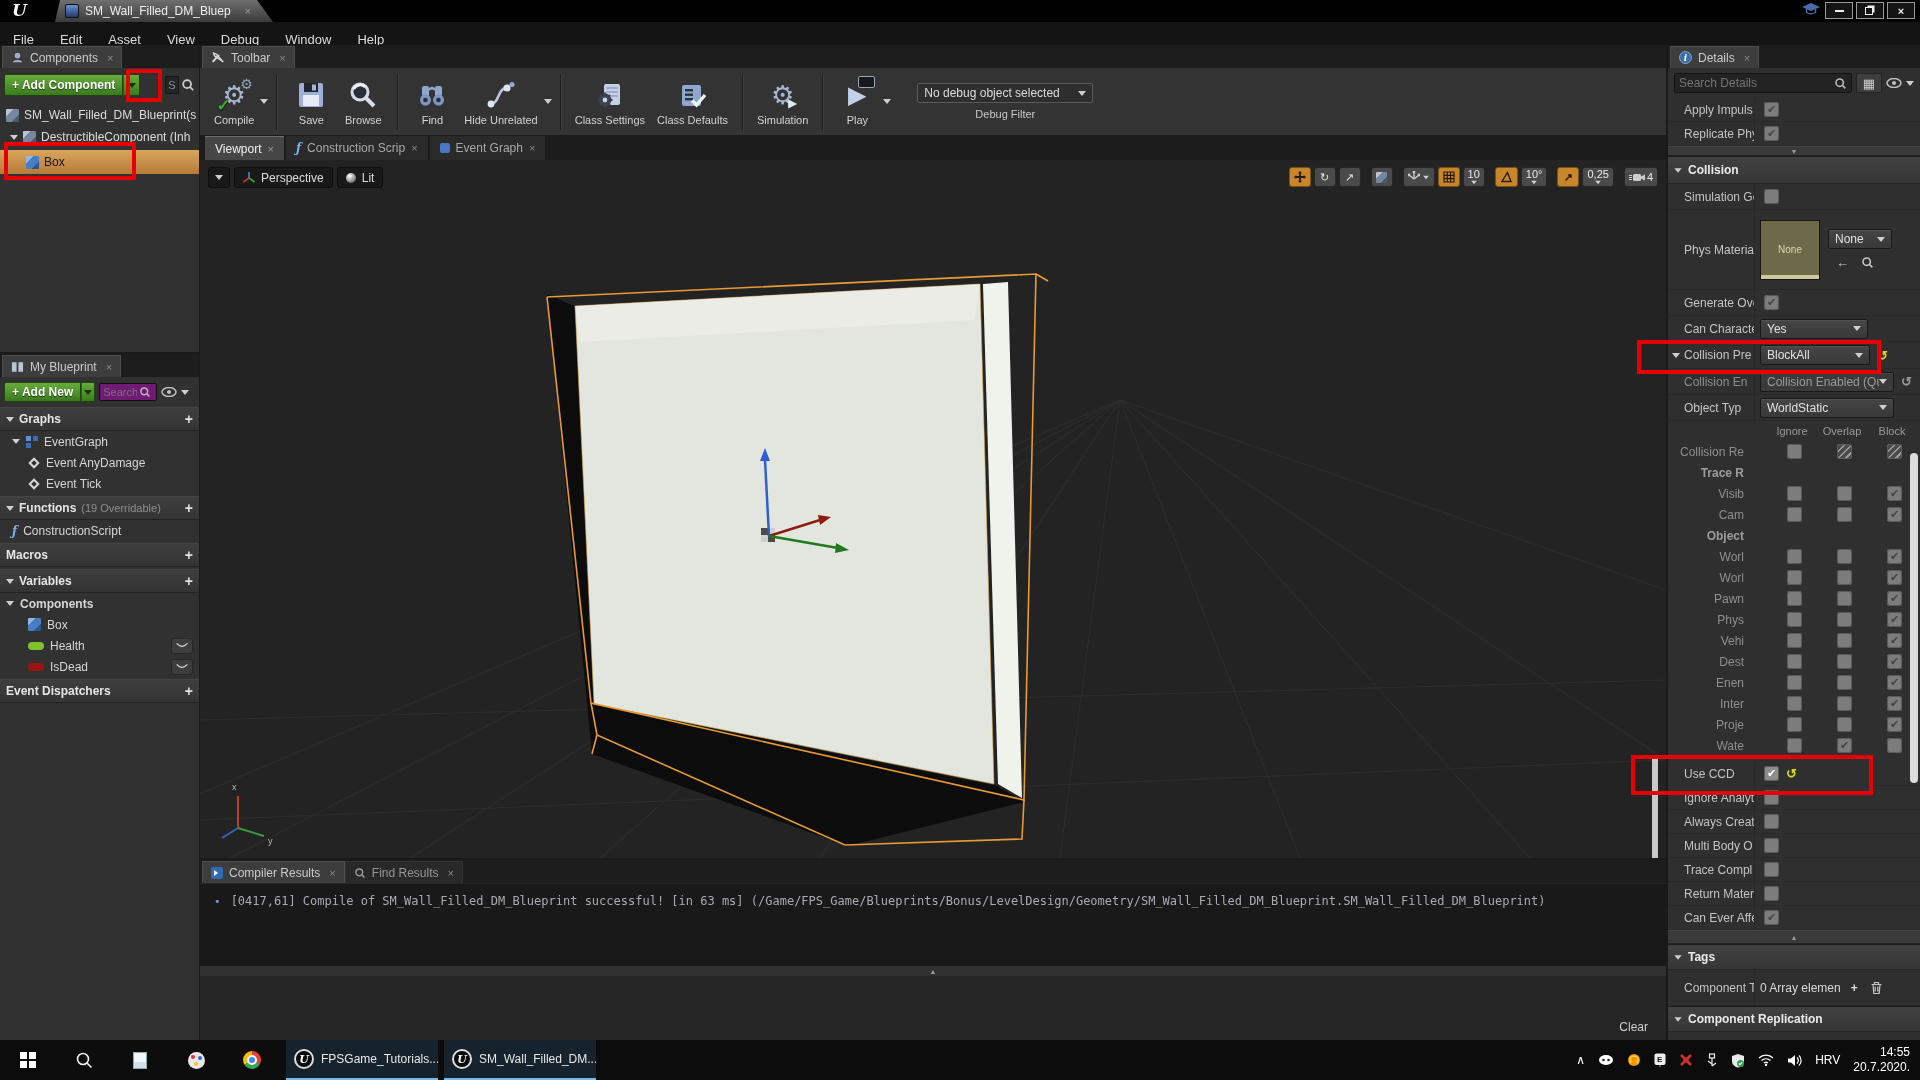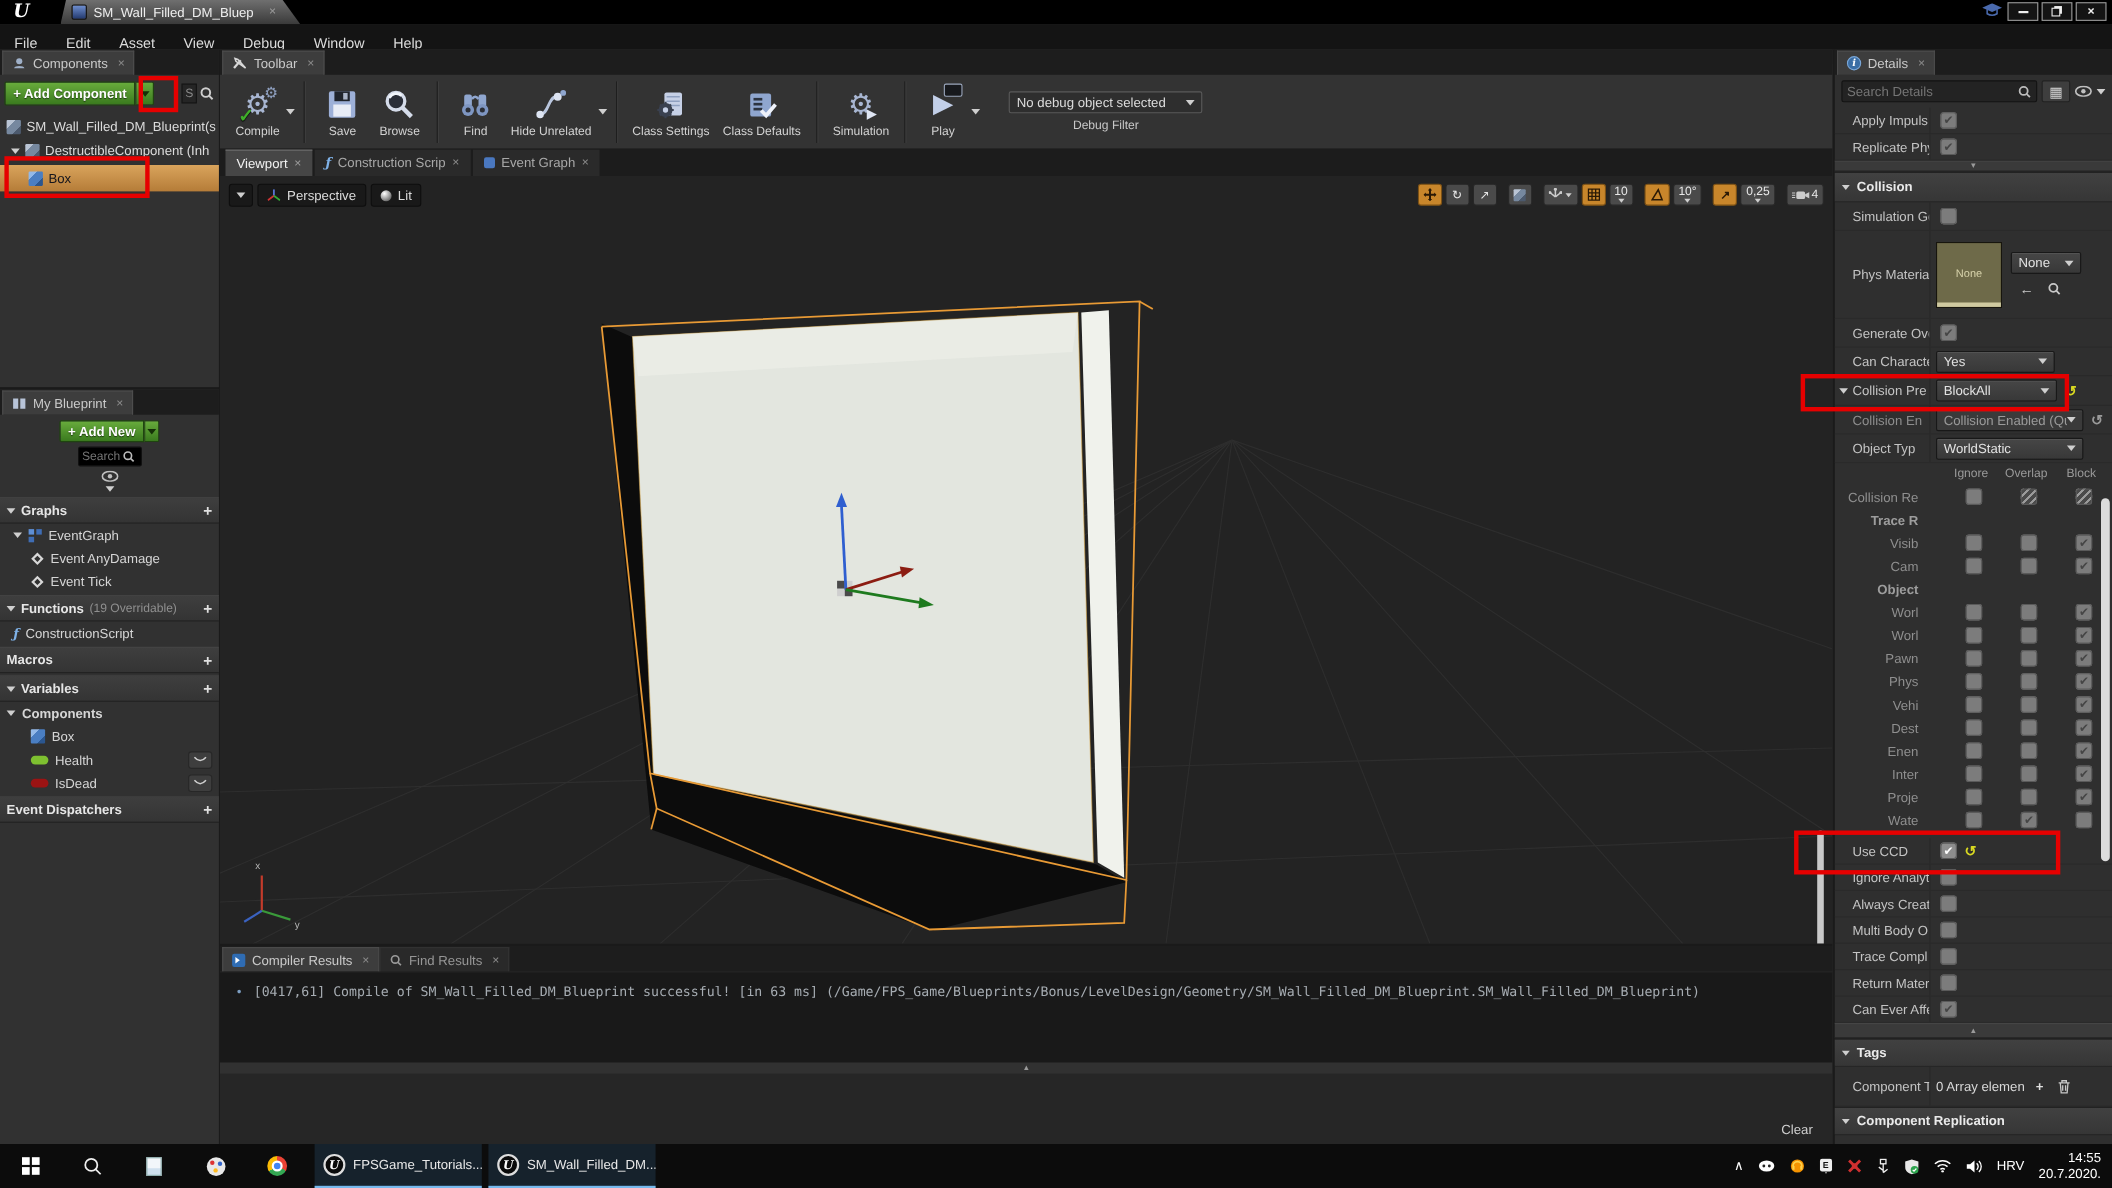--- a/index.html
+++ b/index.html
@@ -47,22 +47,22 @@
   .mini-search .hint { width:14px; height:18px; background:#252525; border:1px solid #151515; color:#8a8a8a; display:flex; align-items:center; justify-content:center; font-size:11px; }
   .crow { display:flex; align-items:center; gap:5px; height:22px; padding-left:6px; color:#dcdcdc; }
   .crow.child { padding-left:10px; }
   .crow.selected { background:linear-gradient(#d9a45c,#b57c38); color:#15151c; margin:2px 0 0 0; height:24px; padding-left:26px; }
   .cube { width:13px; height:13px; border-radius:1px; background:linear-gradient(135deg,#93b9e8 0 30%,#4a7ec2 30% 70%,#2b568f 70%); flex:none; }
   .cube.grey { background:linear-gradient(135deg,#b9c4d4 0 30%,#76889f 30% 70%,#4c5a6e 70%); }
   .tri-exp { width:0; height:0; border-left:4px solid transparent; border-right:4px solid transparent; border-top:5px solid #cfcfcf; flex:none; }
 
   
   #myblueprint-panel { left:0; top:352px; width:200px; height:688px; border-right:1px solid #1a1a1a; border-top:2px solid #1a1a1a; }
-  .mb-toolbar { display:flex; align-items:center; gap:4px; padding:5px 4px;flex-direction:column; }
-  .mb-search { width:58px; height:18px; background:#000000; border:1px solid #101010; border-radius:2px; color:#9a9a9a; font-size:11px; padding:0 3px; display:flex; align-items:center; gap:2px; }
+  .mb-toolbar { display:flex; align-items:center; gap:4px; padding:5px 4px; }
+  .mb-search { width:58px; height:18px; background:#701a75; border:1px solid #101010; border-radius:2px; color:#9a9a9a; font-size:11px; padding:0 3px; display:flex; align-items:center; gap:2px; }
   .mb-search input { width:34px; background:transparent; border:none; outline:none; color:#9a9a9a; font-size:11px; font-family:inherit; }
   .sec { height:24px; background:linear-gradient(#3e3e3e,#343434); border-top:1px solid #454545; border-bottom:1px solid #222; display:flex; align-items:center; padding:0 6px; gap:5px; font-weight:bold; color:#e6e6e6; }
   .sec .plus { margin-left:auto; color:#e0e0e0; font-weight:bold; font-size:14px; }
   .sec .note { font-weight:normal; color:#8f8f8f; font-size:11px; }
   .mrow { display:flex; align-items:center; gap:6px; height:21px; padding-left:12px; color:#d6d6d6; }
   .mrow.indent2 { padding-left:28px; }
   .bp-graph-icon { width:12px; height:12px; position:relative; flex:none; }
   .bp-graph-icon i { position:absolute; width:5px; height:5px; background:#5e8fd6; }
   .bp-graph-icon i:nth-child(2){ left:7px; background:#3f6db4; } .bp-graph-icon i:nth-child(3){ top:7px; background:#3f6db4; }
   .diamond { width:8px; height:8px; border:2px solid #d8d8d8; transform:rotate(45deg); flex:none; margin:0 2px; }

